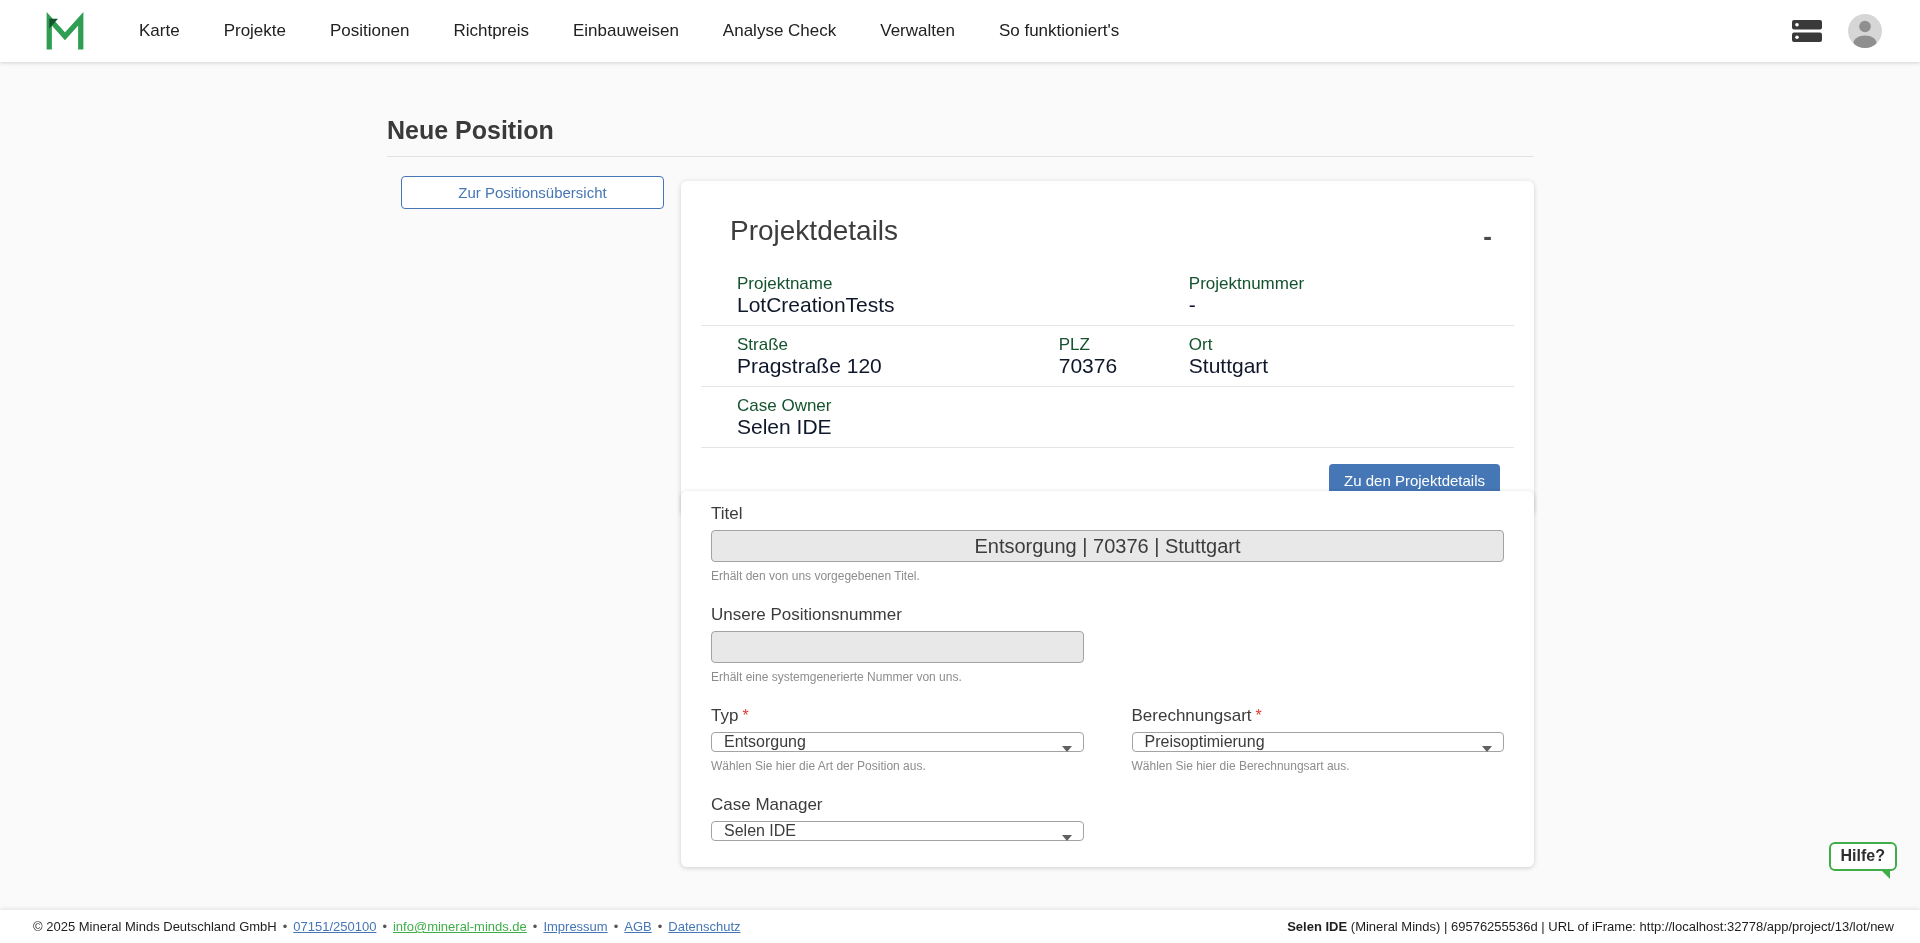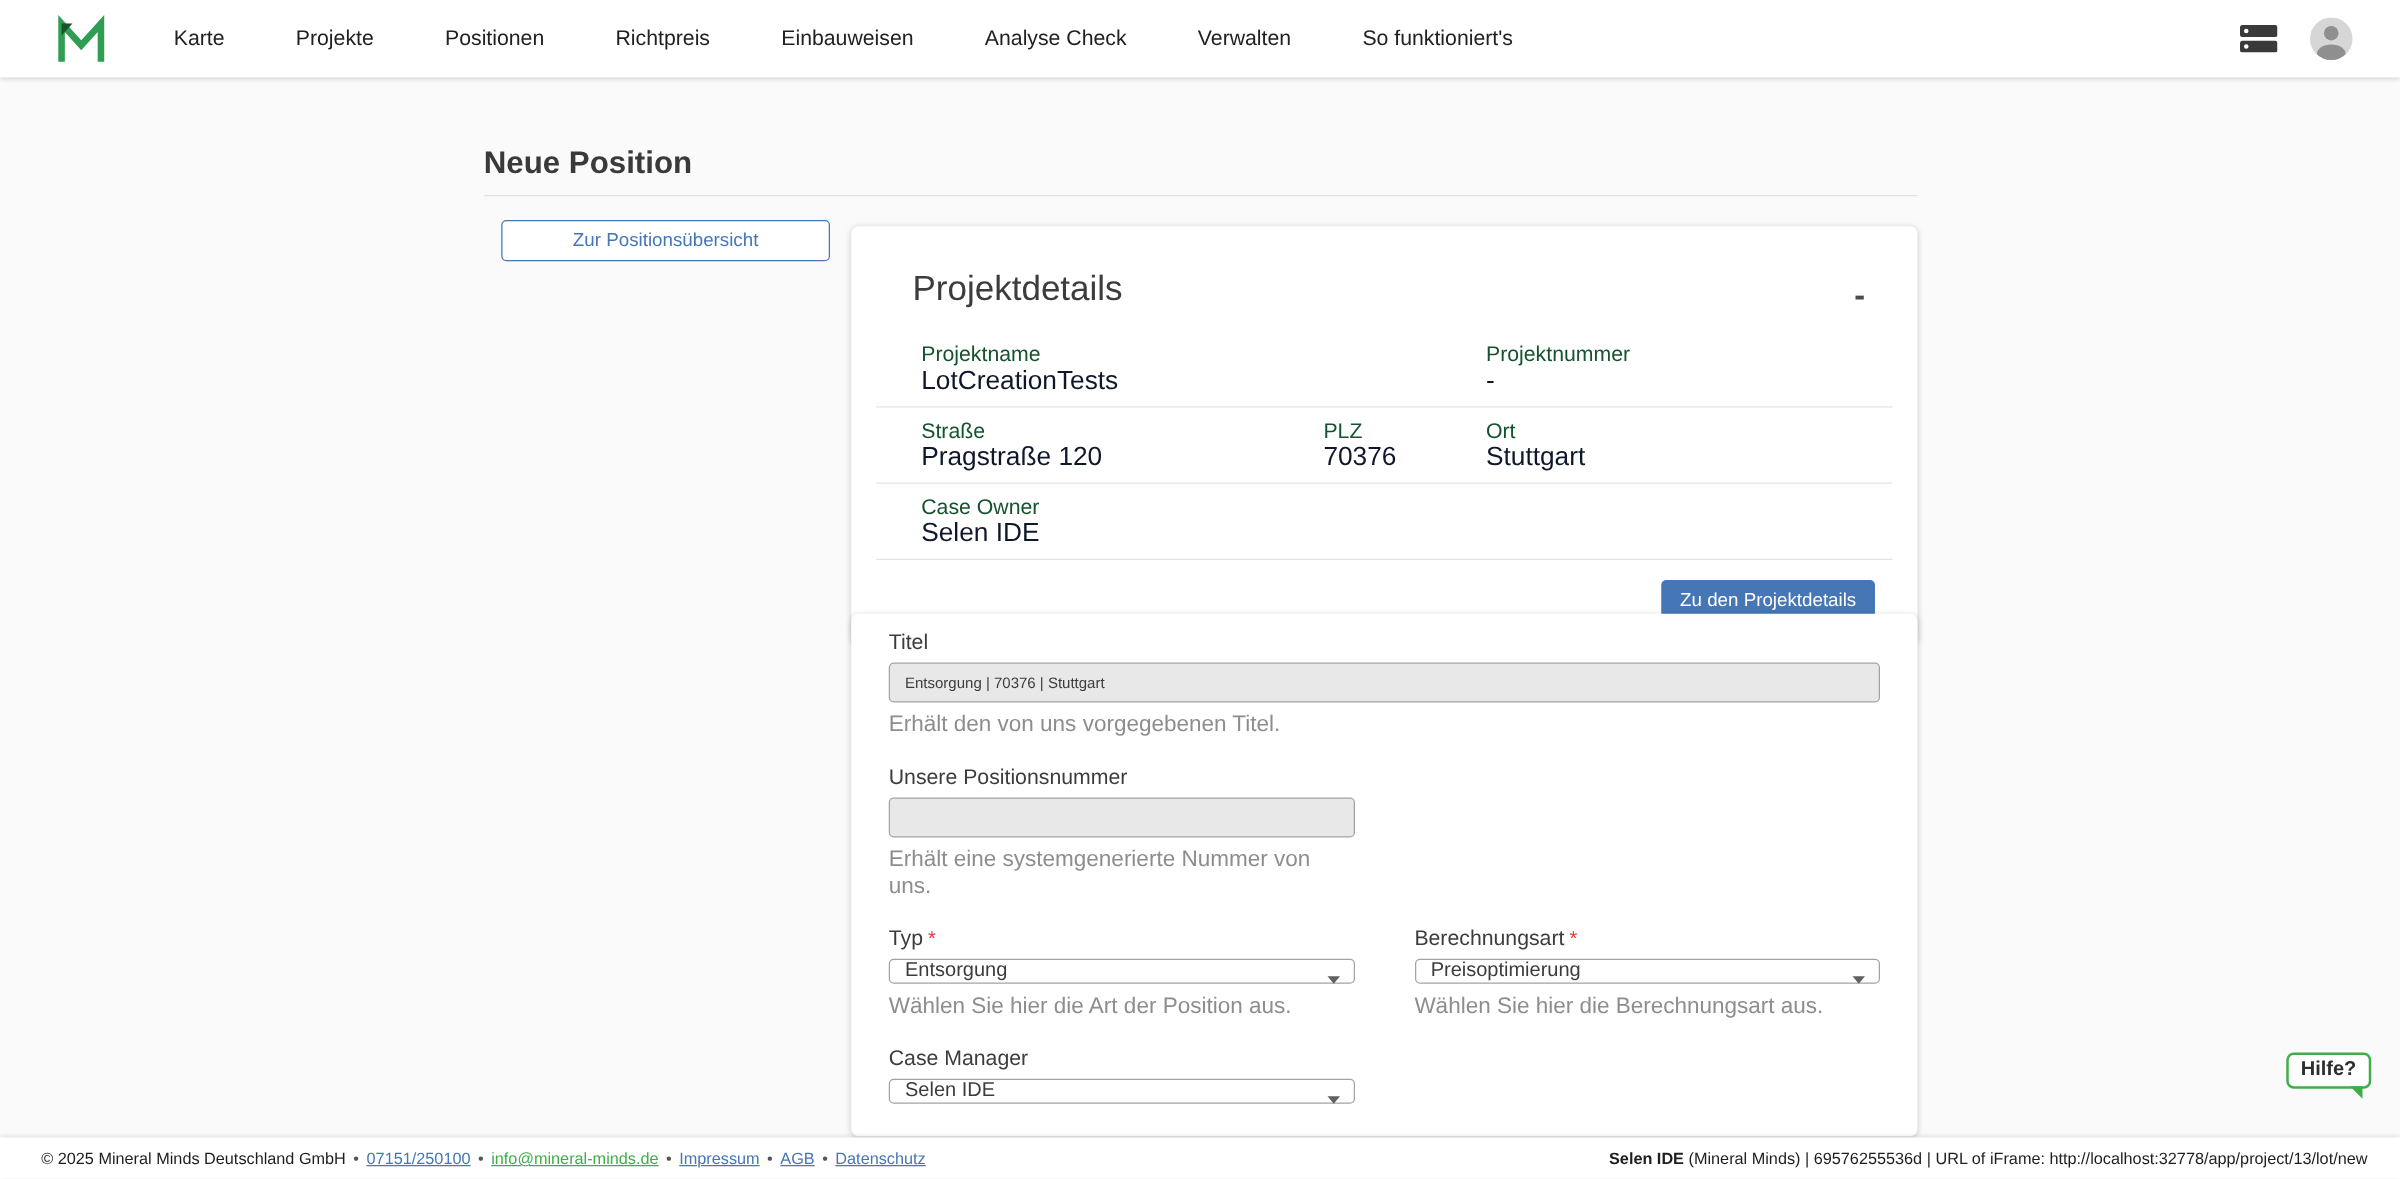--- a/index.html
+++ b/index.html
@@ -11,21 +11,21 @@
     position:relative;
   }
   button { font-family:inherit; }
 
   
   .header {
     position:absolute; top:0; left:0; width:100%; height:62px;
     background:#ffffff; box-shadow:0 1px 4px rgba(0,0,0,.16); z-index:10;
   }
   .logo { position:absolute; left:44px; top:10px; width:42px; height:42px; cursor:pointer; }
-  .nav { position:absolute; left:139px; top:0; height:100%; display:flex; align-items:center; gap:57px; }
+  .nav { position:absolute; left:139px; top:0; height:100%; display:flex; align-items:center; gap:44px; }
   .nav-item { font-size:17px; font-weight:500; color:#212121; cursor:pointer; white-space:nowrap; }
   .header-right { position:absolute; right:38px; top:0; height:100%; display:flex; align-items:center; gap:26px; }
   .icon-btn { display:flex; align-items:center; cursor:pointer; background:none; border:none; }
   .avatar {
     width:34px; height:34px; border-radius:50%; background:#d6d6d6;
     display:flex; align-items:flex-end; justify-content:center; overflow:hidden; cursor:pointer;
   }
 
   
   .page-title { position:absolute; left:387px; top:116px; font-size:25px; font-weight:600; color:#3a3a3a; }
@@ -62,24 +62,24 @@
     background:#4576b5; color:#ffffff; border:none; border-radius:4px;
     padding:8px 15px; font-size:15px; cursor:pointer;
   }
 
   
   .card-form { top:491px; padding:13px 30px 26px; }
   .f-label { display:block; font-size:17px; color:#3c3c3c; margin-bottom:6px; }
   .req { color:#e53935; margin-left:4px; font-size:16px; }
   .text-input {
     width:100%; height:32px; border:1px solid #a3a3a3; border-radius:4px;
-    padding:0 12px; font-size:12px; color:#3c3c3c; background:#ffffff; font-family:inherit;
+    padding:0 12px; font-size:20px; color:#3c3c3c; background:#ffffff; font-family:inherit;text-align:center;
   }
   .text-input:disabled { background:#e8e8e8; color:#3c3c3c; }
-  .helper { font-size:18px; color:#8d8d8d; margin-top:7px; }
+  .helper { font-size:12px; color:#8d8d8d; margin-top:7px; }
   .row2 { display:grid; grid-template-columns:1fr 1fr; gap:48px; margin-top:22px; }
   .select-box {
     position:relative; height:20px; border:1px solid #a3a3a3; border-radius:4px;
     background:#ffffff; display:flex; align-items:center;
     padding:0 30px 0 12px; font-size:16px; color:#3c3c3c; cursor:pointer;
   }
   .caret {
     position:absolute; right:11px; top:13px; width:0; height:0;
     border-left:5px solid transparent; border-right:5px solid transparent;
     border-top:6px solid #616161;

